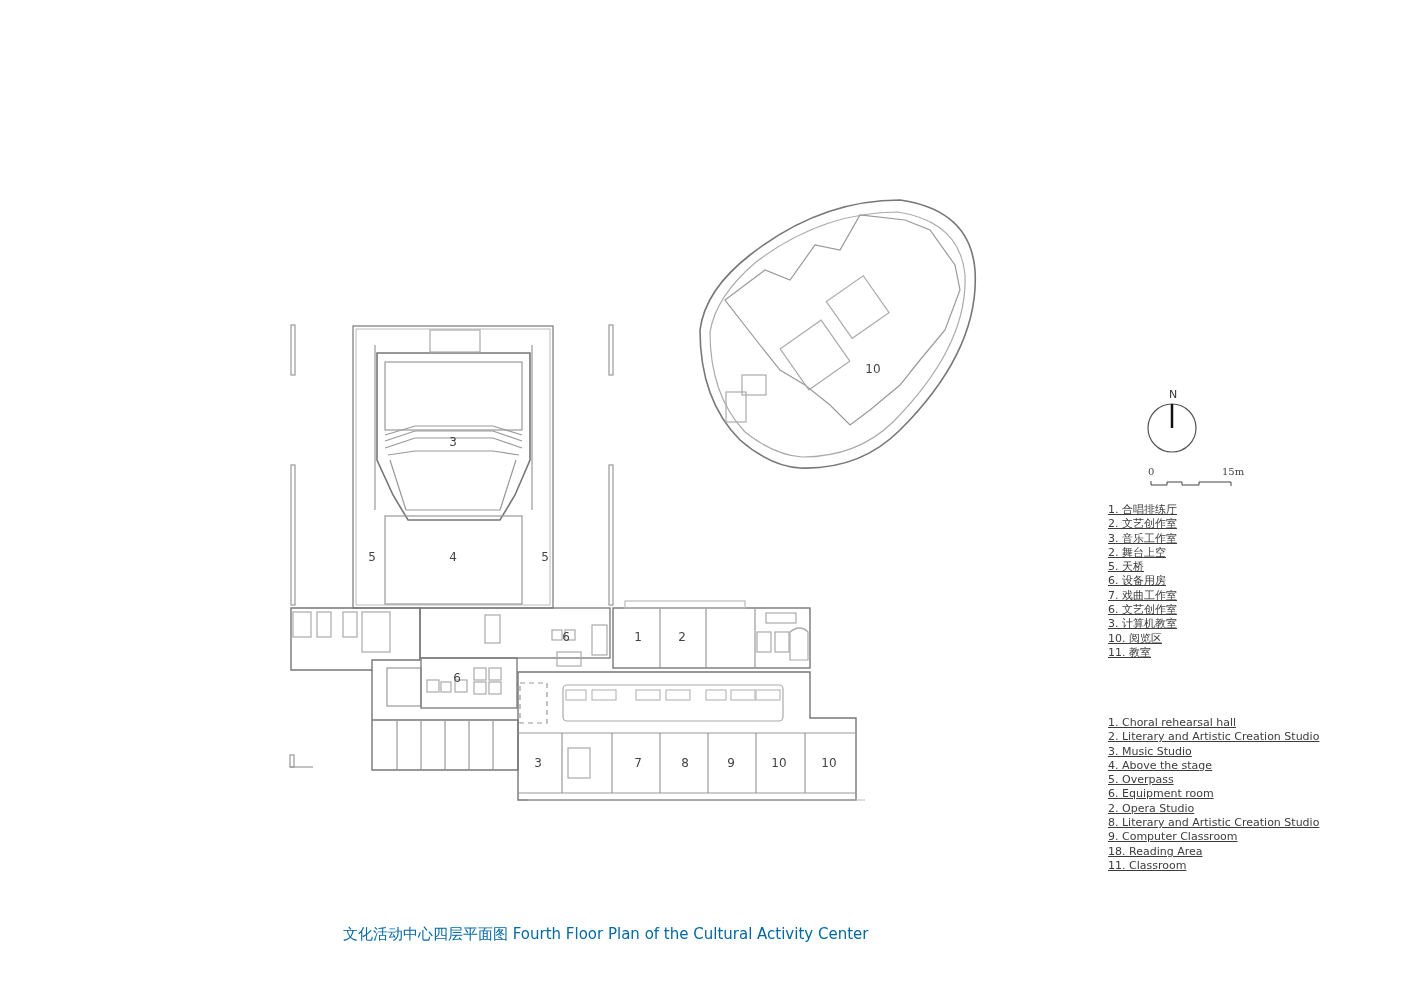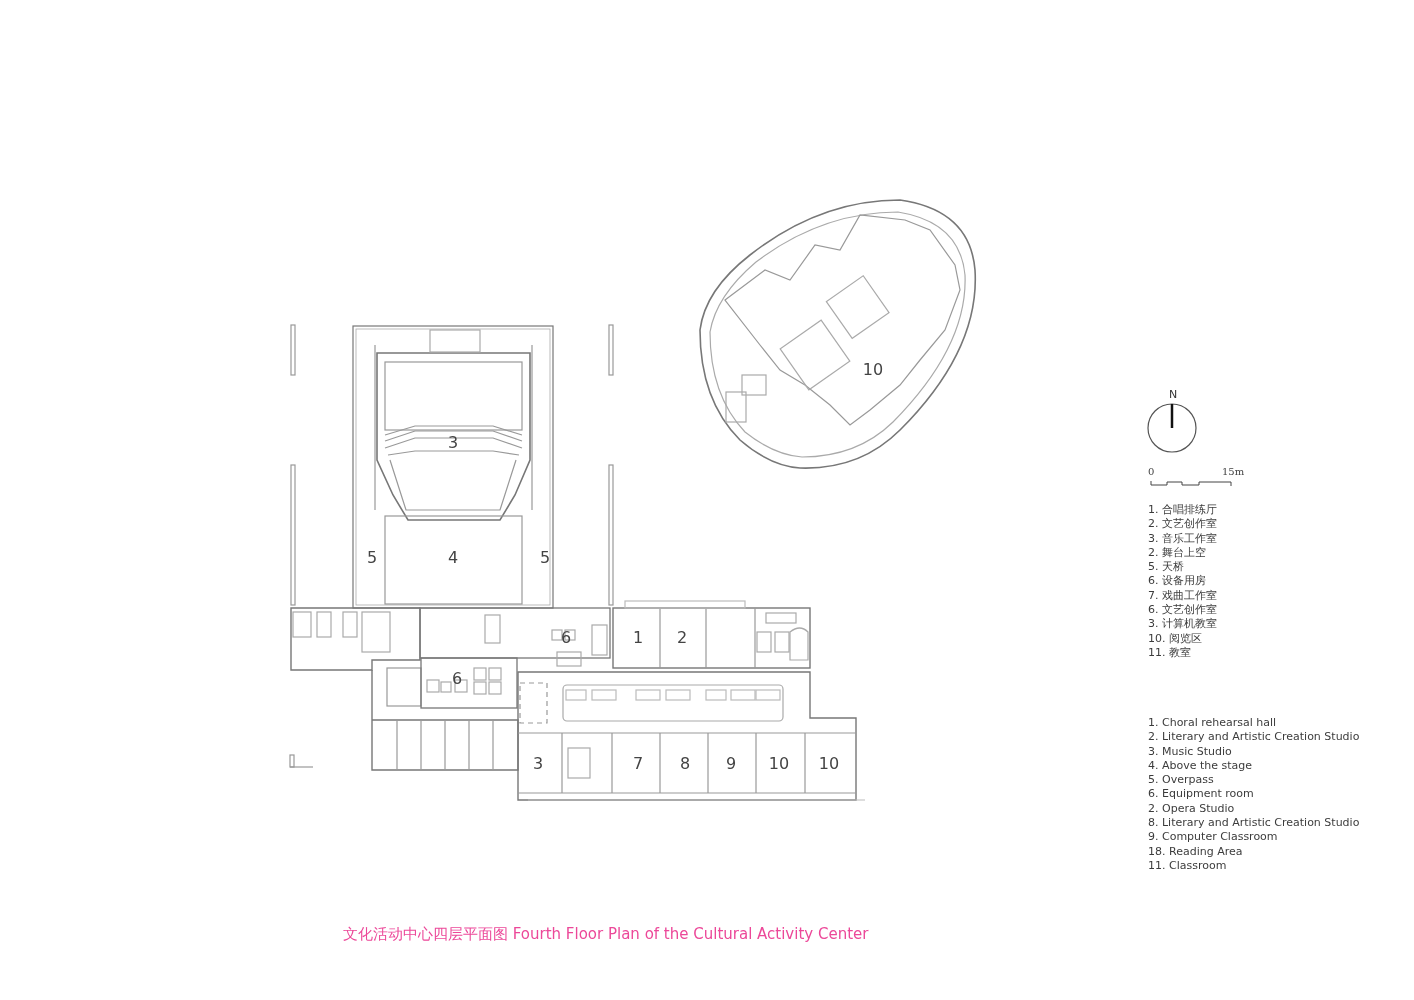--- a/index.html
+++ b/index.html
@@ -1,23 +1,23 @@
 <!DOCTYPE html>
 <html><head>
 <meta charset="utf-8">
 <style>
   html, body { margin:0; padding:0; background:#ffffff; }
   body { width:1414px; height:1000px; position:relative; overflow:hidden; font-family:"DejaVu Sans", sans-serif; color:#3a3a3a; }
   #plan { position:absolute; left:0; top:0; width:1414px; height:1000px; }
-  .legend { position:absolute; left:1148px; font-size:11px; line-height:14.3px; color:#3c3c3c; }
+  .legend { position:absolute; left:1108px; font-size:11px; line-height:14.3px; color:#3c3c3c;text-decoration:underline; }
   .legend div { white-space:nowrap; }
   #legend-cn { top:503px; }
   #legend-en { top:716px; }
-  #caption { position:absolute; left:343px; top:925px; font-size:15px; color:#ec4899; white-space:nowrap; }
-  .room-label { position:absolute; font-size:16px; color:#444; transform:translate(-50%,-50%); }
+  #caption { position:absolute; left:343px; top:925px; font-size:15px; color:#0369a1; white-space:nowrap; }
+  .room-label { position:absolute; font-size:12px; color:#444; transform:translate(-50%,-50%); }
   #north-label { position:absolute; left:1169px; top:388px; font-size:11px; color:#333; }
   .scale-txt { position:absolute; font-family:"DejaVu Serif", serif; font-size:10px; color:#444; }
 </style>
 </head>
 <body>
 
 <svg id="plan" viewBox="0 0 1414 1000" xmlns="http://www.w3.org/2000/svg">
   <g fill="none" stroke="#777" stroke-width="1.2">
 
     <rect x="353" y="326" width="200" height="282"></rect>

